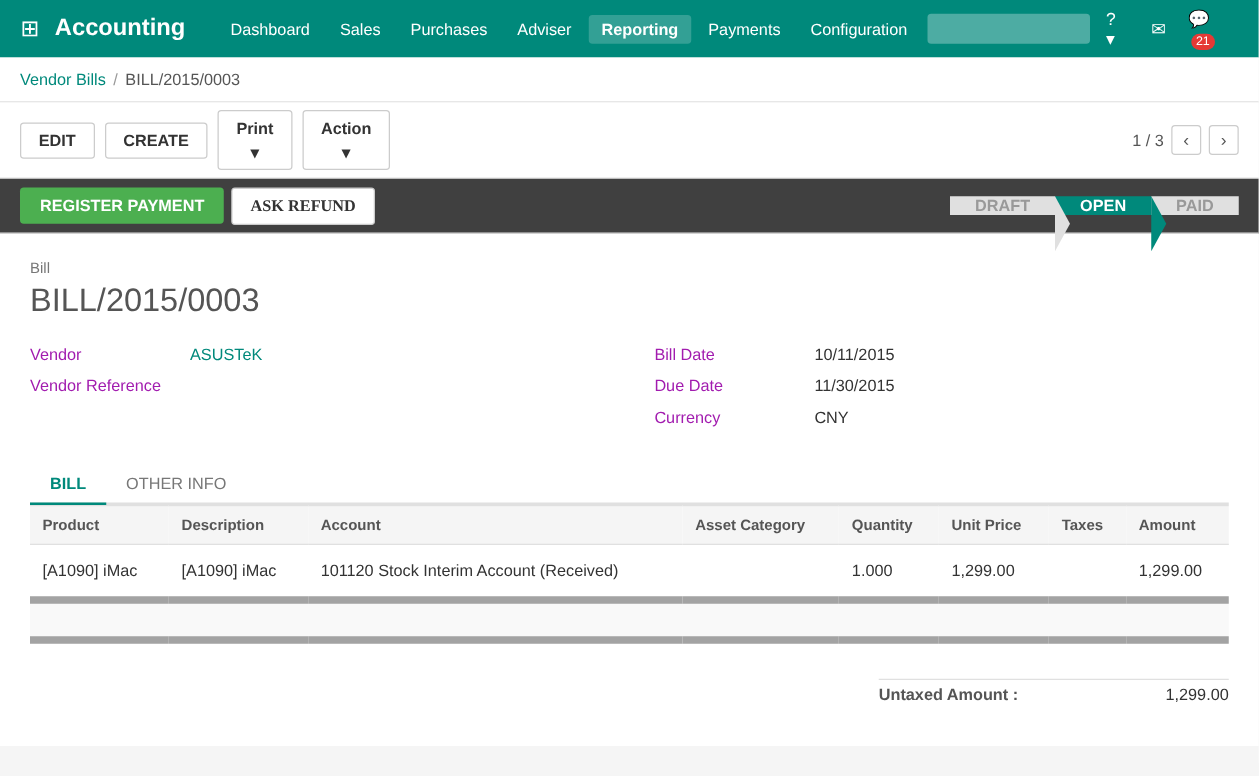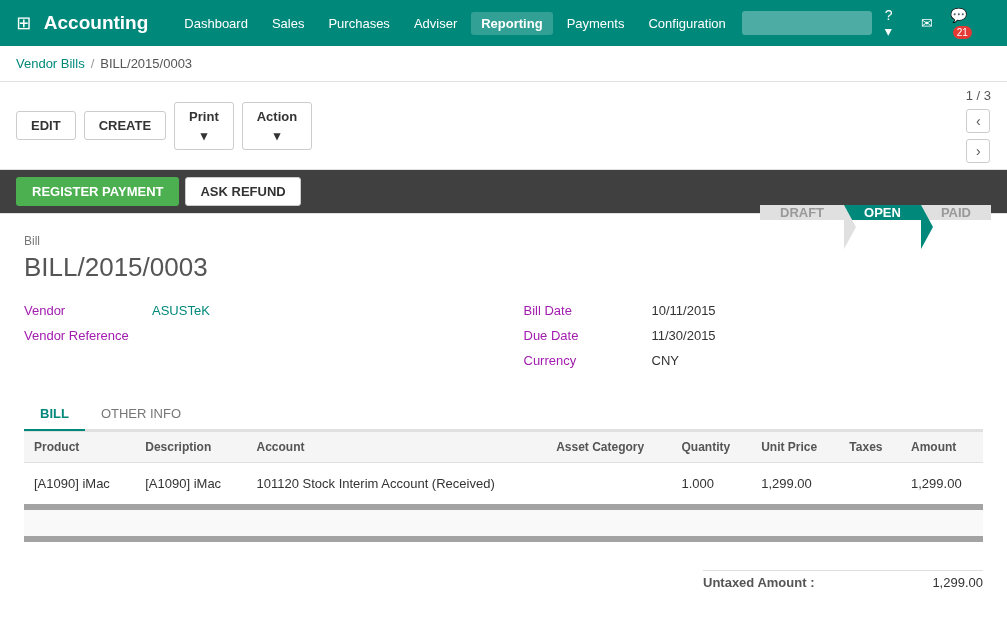--- a/index.html
+++ b/index.html
@@ -118,21 +118,20 @@
       gap: 4px;
       flex-direction: column;
     }
     .action-bar .spacer { flex: 1; }
     .pagination {
       display: flex;
       align-items: center;
       gap: 6px;
       color: #555;
       font-size: 13px;
-      flex-direction: column;
     }
     .pag-btn {
       background: none;
       border: 1px solid #ccc;
       border-radius: 3px;
       width: 24px; height: 24px;
       cursor: pointer;
       display: flex; align-items: center; justify-content: center;
       font-size: 14px;
       color: #555;
@@ -160,25 +159,26 @@
     }
     .btn-refund {
       background: #fff;
       color: #333;
       border: 1px solid #ccc;
       padding: 6px 14px;
       border-radius: 3px;
       cursor: pointer;
       font-size: 13px;
       font-weight: bold;
+      font-family: Liberation Serif, serif;
     }
     .status-bar .status-spacer { flex: 1; }
     .status-steps {
       display: flex;
-      align-items: flex-end;
+      align-items: center;
       height: 56px;
     }
     .step {
       display: flex;
       align-items: center;
       padding: 0 20px;
       font-size: 13px;
       font-weight: bold;
       color: #999;
       background: #e0e0e0;

